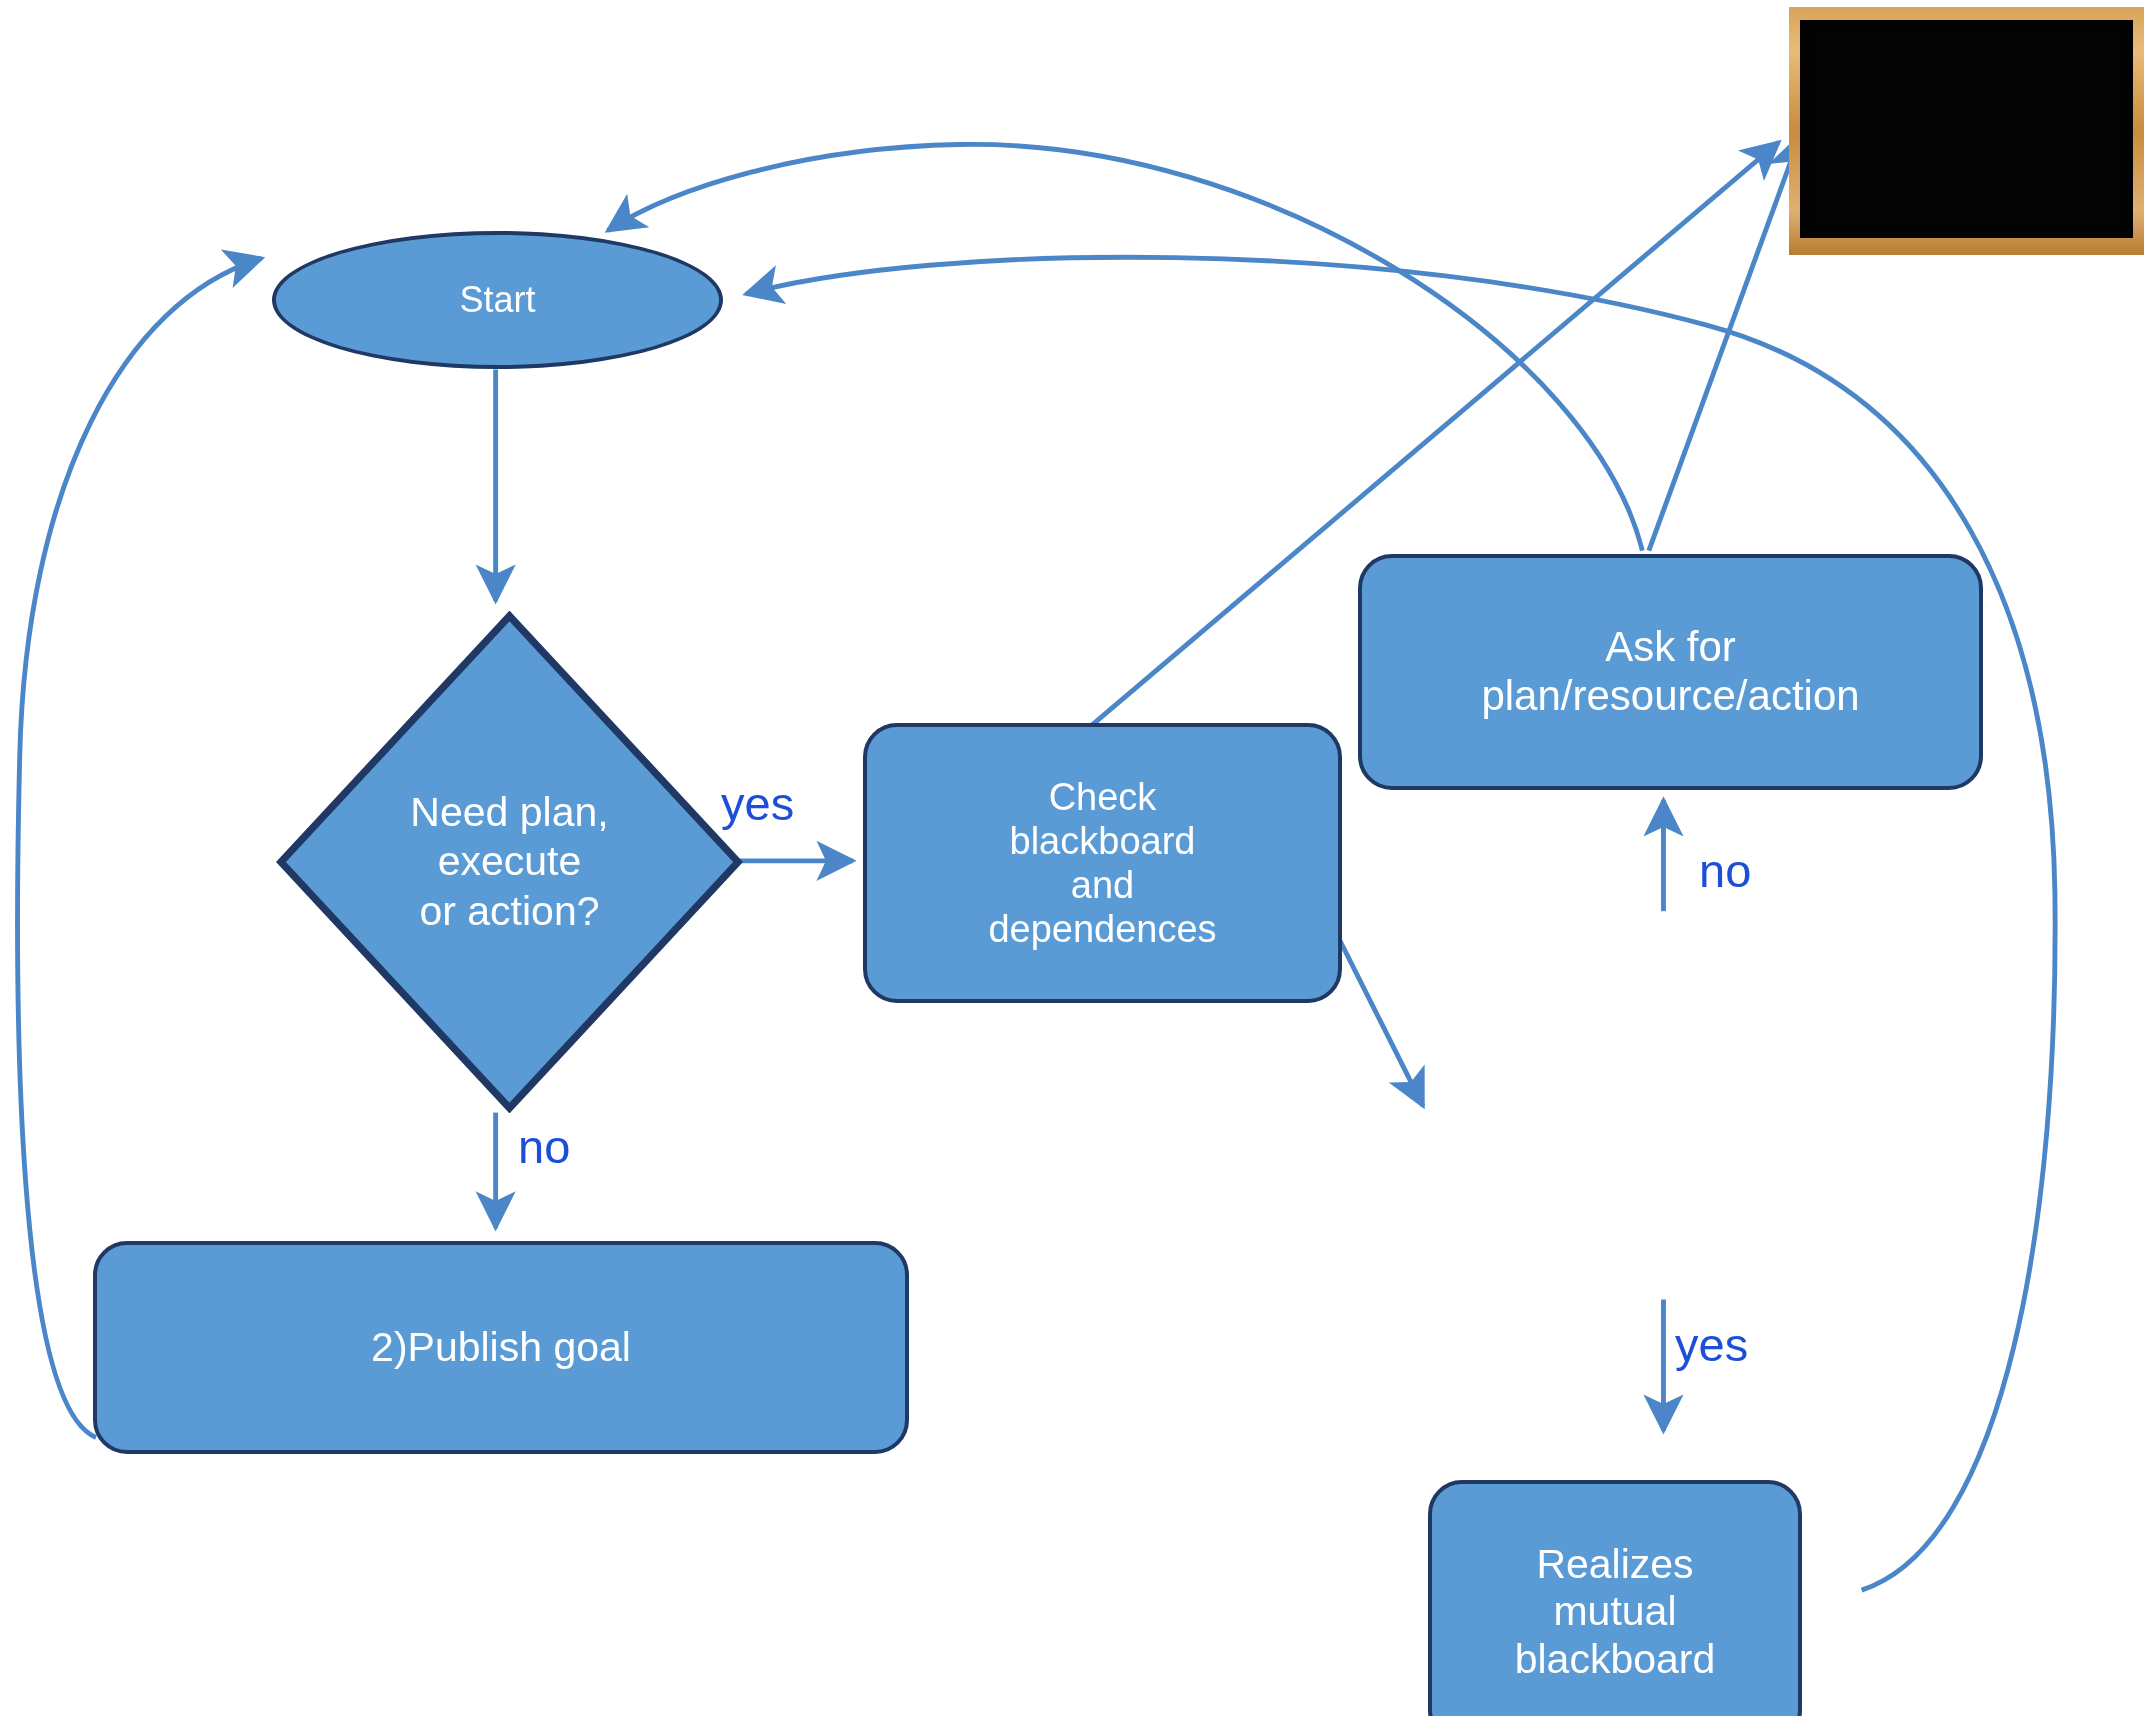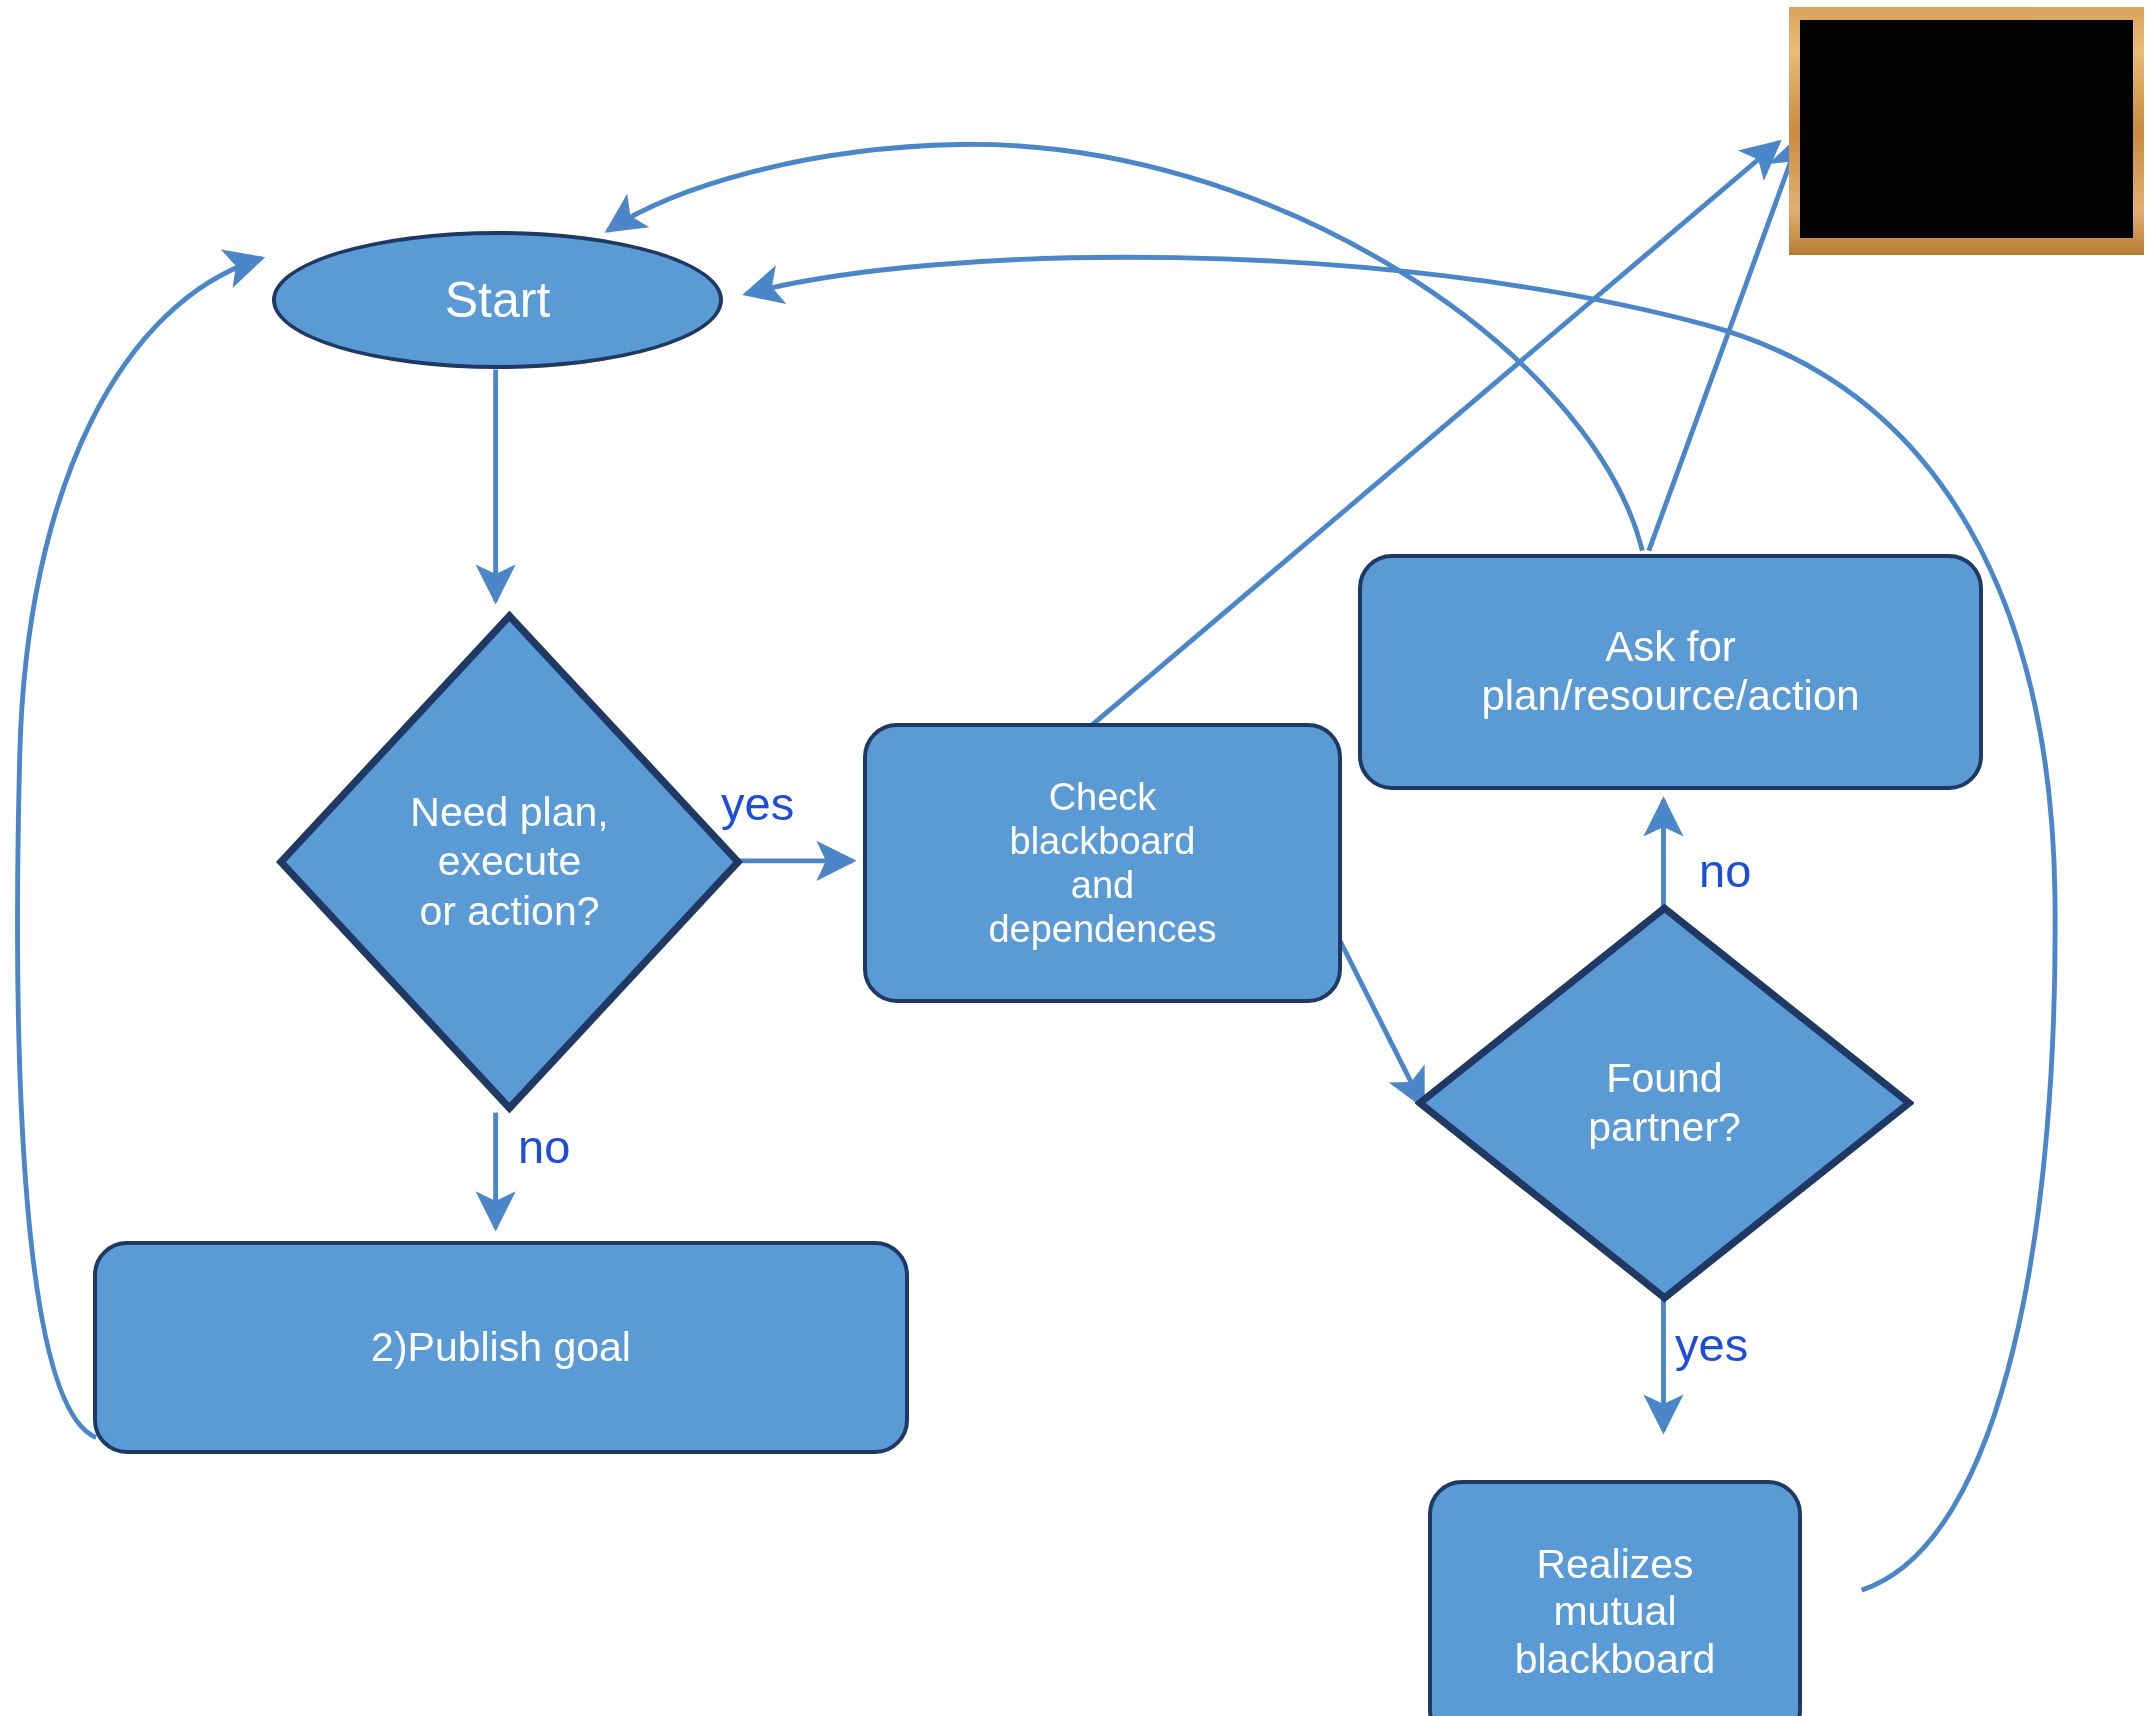--- a/index.html
+++ b/index.html
@@ -125,21 +125,21 @@
 
     <path d="M 2022 678 C 1960 430 1560 170 1180 178 C 990 182 830 230 748 284" fill="none" stroke="#4A86C8" stroke-width="6" marker-end="url(#ah)"></path>
 
     <path d="M 2030 678 L 2216 168" fill="none" stroke="#4A86C8" stroke-width="6" marker-end="url(#ah)"></path>
 
     <path d="M 2292 1958 C 2470 1900 2535 1500 2530 1100 C 2525 760 2400 480 2100 400 C 1700 292 1150 300 918 362" fill="none" stroke="#4A86C8" stroke-width="6" marker-end="url(#ah)"></path>
 
     <path d="M 2285 1020 L 2450 330" fill="none" stroke="#4A86C8" stroke-width="6" opacity="0"></path>
   </svg>
 
-  <div class="node ellipse" style="left:272px; top:231px; width:451px; height:138px; font-size:50px;">
+  <div class="node ellipse" style="left:272px; top:231px; width:451px; height:138px; font-size:36px;">
     <span>Start</span>
   </div>
 
   <div class="diamond-wrap" style="left:276px; top:611px; width:467px; height:502px;">
     <svg class="diamond-shape" viewBox="0 0 575 618">
       <polygon points="287.5,6 569,309 287.5,612 6,309" fill="#5B9BD5" stroke="#1F3864" stroke-width="9"></polygon>
     </svg>
     <div class="diamond-label" style="font-size:41px; flex-direction:column;">
       <span>Need plan,</span>
       <span>execute</span>
@@ -152,29 +152,20 @@
     <span>plan/resource/action</span>
   </div>
 
   <div class="node rbox" style="left:863px; top:723px; width:479px; height:280px; font-size:38px; flex-direction:column;">
     <span>Check</span>
     <span>blackboard</span>
     <span>and</span>
     <span>dependences</span>
   </div>
 
-  <div class="diamond-wrap" style="left:1415px; top:903px; width:499px; height:400px;">
-    <svg class="diamond-shape" viewBox="0 0 615 492">
-      <polygon points="307.5,6 609,246 307.5,486 6,246" fill="#5B9BD5" stroke="#1F3864" stroke-width="9"></polygon>
-    </svg>
-    <div class="diamond-label" style="font-size:41px; flex-direction:column;">
-      <span>Found</span>
-      <span>partner?</span>
-    </div>
-  </div>
 
   <div class="node rbox" style="left:93px; top:1241px; width:816px; height:213px; font-size:41px; flex-direction:column;">
     <span>2)Publish goal</span>
   </div>
 
   <div class="node rbox" style="left:1428px; top:1444px; width:374px; height:264px; font-size:41px; flex-direction:column;margin-top:36px;">
     <span>Realizes</span>
     <span>mutual</span>
     <span>blackboard</span>
   </div>

